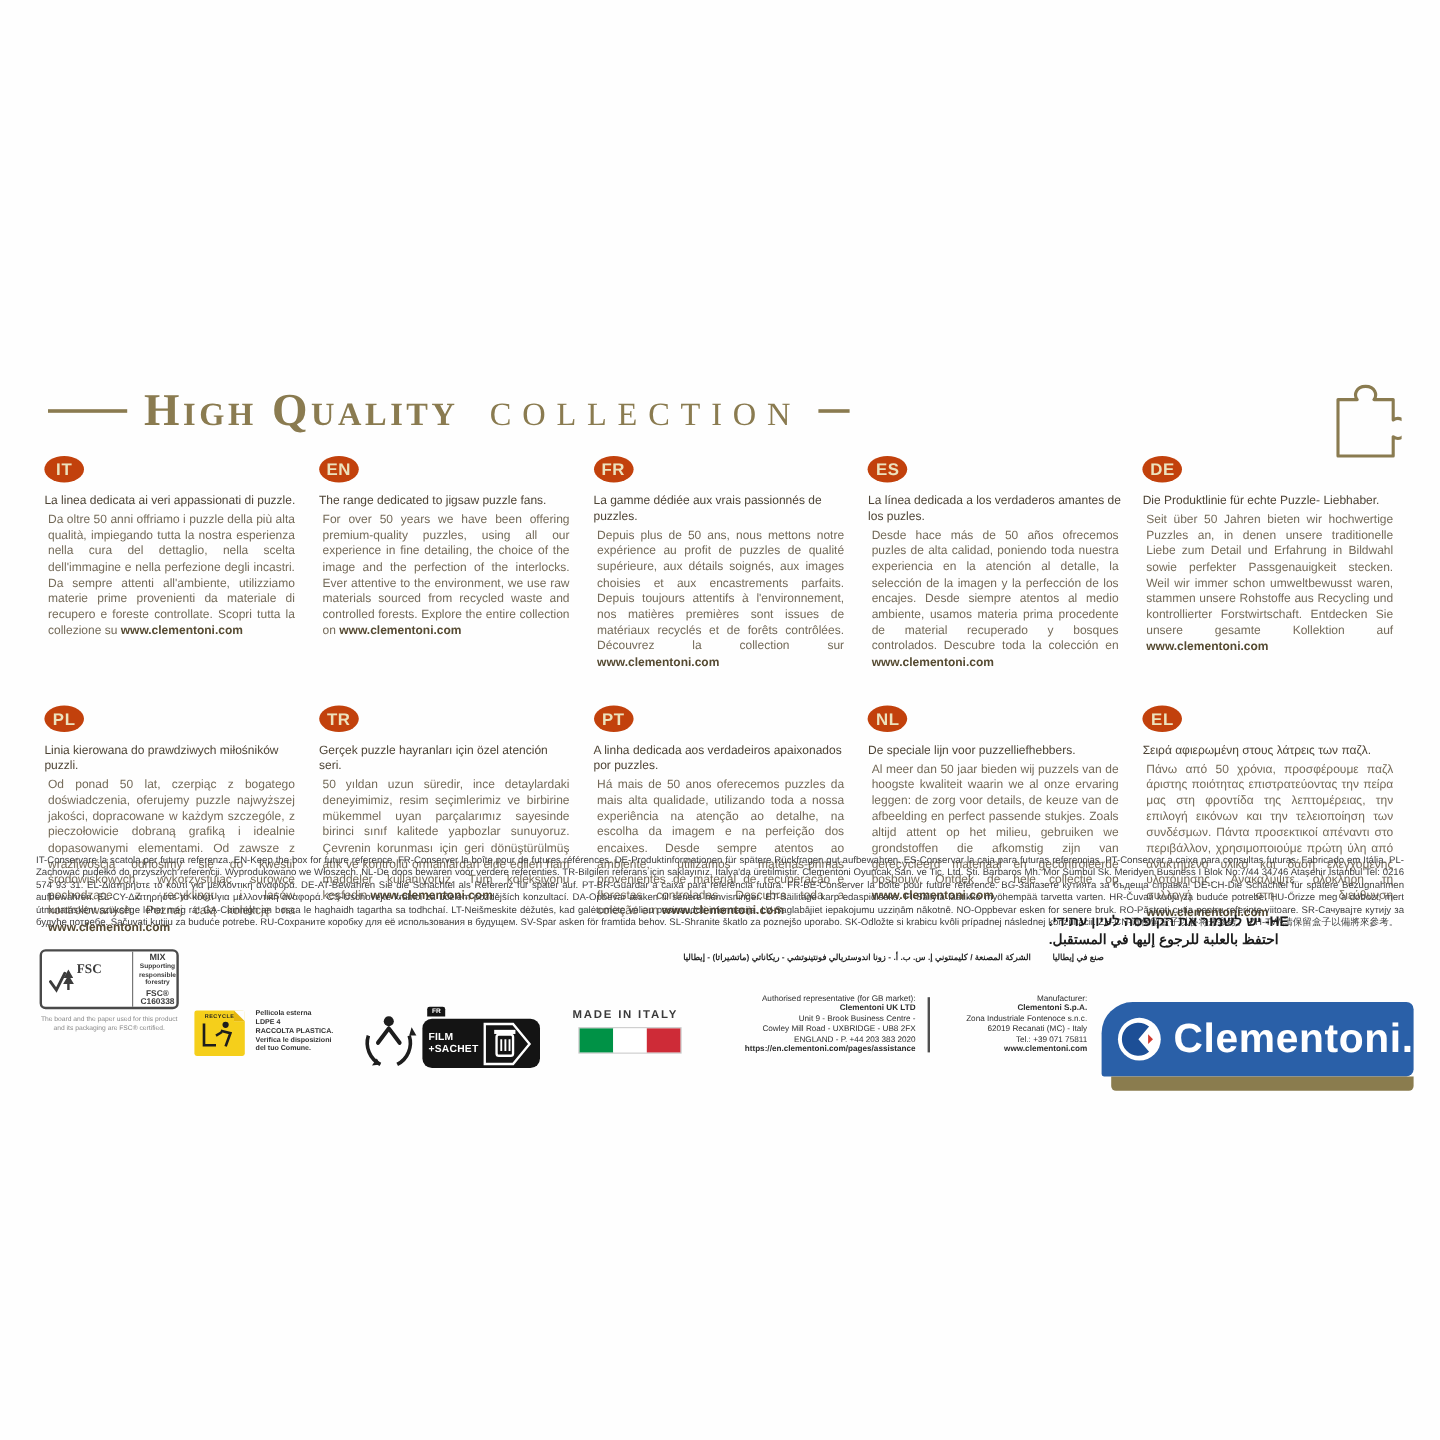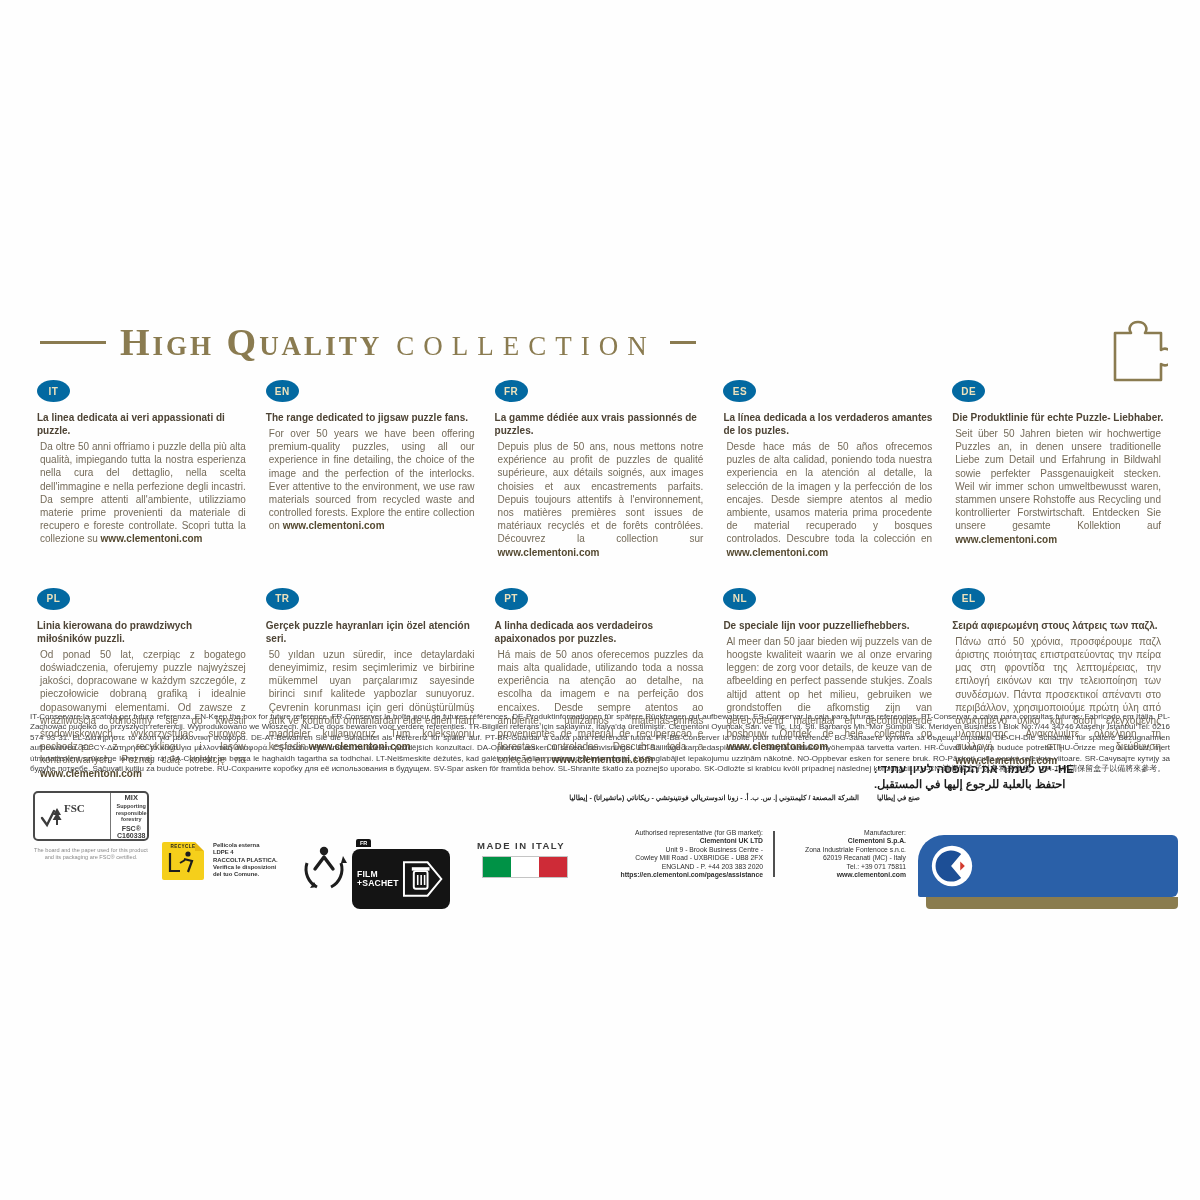--- a/index.html
+++ b/index.html
@@ -4,34 +4,34 @@
 <style>
   html,body{margin:0;padding:0;background:#ffffff;}
   .page{position:relative;width:1200px;height:1200px;background:#fefefe;overflow:hidden;
         font-family:"Liberation Sans",sans-serif;}
 
   
   .title-row{position:absolute;left:40px;top:320px;display:flex;align-items:center;gap:14px;color:#8a7b50;}
   .dash{height:3px;background:#8a7b50;}
   .dash-left{width:66px;}
   .dash-right{width:26px;}
-  .title-text{display:flex;align-items:baseline;gap:14px;}
+  .title-text{display:flex;align-items:baseline;gap:26px;}
   .title-main{font-family:"Liberation Serif",serif;font-size:38px;font-variant:small-caps;
               letter-spacing:3px;font-weight:600;}
   .title-sub{font-family:"Liberation Serif",serif;font-size:27px;letter-spacing:9px;font-weight:500;}
   .puzzle-icon{position:absolute;left:1106px;top:314px;}
 
   
   .lang-grid{position:absolute;left:37px;top:380px;width:1127px;display:grid;
              grid-template-columns:repeat(5,1fr);column-gap:17px;row-gap:26px;}
   .lang-cell{min-height:120px;}
-  .lang-badge{width:33px;height:22px;border-radius:50%;background:#0369a1;color:#ece2bd;
-              font-weight:bold;font-size:10px;display:flex;align-items:center;justify-content:center;
+  .lang-badge{width:33px;height:22px;border-radius:50%;background:#c2410c;color:#ece2bd;
+              font-weight:bold;font-size:14px;display:flex;align-items:center;justify-content:center;
               margin-bottom:9px;letter-spacing:.5px;}
-  .lang-heading{font-size:10px;font-weight:bold;color:#4e4435;margin:0 0 1px 0;line-height:13px;}
+  .lang-heading{font-size:10px;font-weight:normal;color:#4e4435;margin:0 0 1px 0;line-height:13px;}
   .lang-body{font-size:10px;line-height:13.2px;color:#746a58;text-align:justify;margin:3px;}
   .url{color:#554a31;font-weight:bold;}
 
   
   .fineprint{position:absolute;left:30px;top:712px;width:1140px;font-size:8px;line-height:10.4px;
              color:#3f3f3f;text-align:justify;}
   .rtl-lines{position:absolute;right:126px;top:762px;text-align:left;direction:rtl;color:#1c1c1c;
              font-weight:bold;font-size:11.5px;line-height:14.5px;}
   .arabic-mfr{position:absolute;right:280px;top:794px;direction:rtl;display:flex;gap:18px;
               font-size:7px;color:#2a2a2a;font-weight:bold;}
@@ -54,21 +54,21 @@
   .recycle-banner{font-size:4.6px;font-weight:bold;color:#1d1d1d;padding-top:2px;letter-spacing:.4px;}
   .recycle-fold{position:absolute;right:0;top:0;width:0;height:0;
                 border-left:9px solid #e6b70e;border-top:9px solid #fefefe;}
   .recycle-text{position:absolute;left:213px;top:842px;width:76px;font-size:5.9px;line-height:7.3px;
                 font-weight:bold;color:#333;white-space:pre-line;}
 
   .triman{position:absolute;left:299px;top:839px;}
   .film-badge{position:absolute;left:352px;top:831px;width:98px;}
   .fr-tab{display:inline-block;background:#141414;color:#fff;font-size:5.5px;font-weight:bold;
           padding:1px 4px;border-radius:2px 2px 0 0;margin-left:4px;}
-  .film-body{background:#141414;border-radius:8px;height:60px;display:flex;align-items:center;
+  .film-body{background:#141414;border-radius:8px;height:41px;display:flex;align-items:center;
              padding:0 5px;gap:3px;box-sizing:border-box;}
   .film-label{color:#fff;font-size:8.6px;font-weight:bold;line-height:9.5px;white-space:pre-line;
               letter-spacing:.2px;}
 
   .made{position:absolute;left:477px;top:840px;width:96px;text-align:left;}
   .made-label{font-size:9.5px;font-weight:bold;letter-spacing:1.5px;color:#3a3a3a;}
   .flag{margin:5px auto 0 auto;width:86px;height:22px;display:flex;border:1px solid #c4c4c4;box-sizing:border-box;}
   .flag div{flex:1;}
 
   .addr{font-size:6.8px;line-height:8.4px;color:#2e2e2e;text-align:right;}
@@ -285,17 +285,18 @@
     <div class="bold">www.clementoni.com</div>
   </div>
 
   <div class="logo">
     <div class="logo-band">
       <svg width="44" height="44" viewBox="0 0 48 48">
         <circle cx="24" cy="24" r="22" fill="#ffffff"></circle>
         <path d="M34 11 A17 17 0 1 0 34 37 L23 24 Z" fill="#1d4f96"></path>
         <path d="M33 19 l5 5 -5 5 z" fill="#d23a2e"></path>
       </svg>
+      <span class="brand">Clementoni.</span>
     </div>
     <div class="logo-strip"></div>
   </div>
 
 </div>
 
 </body></html>

